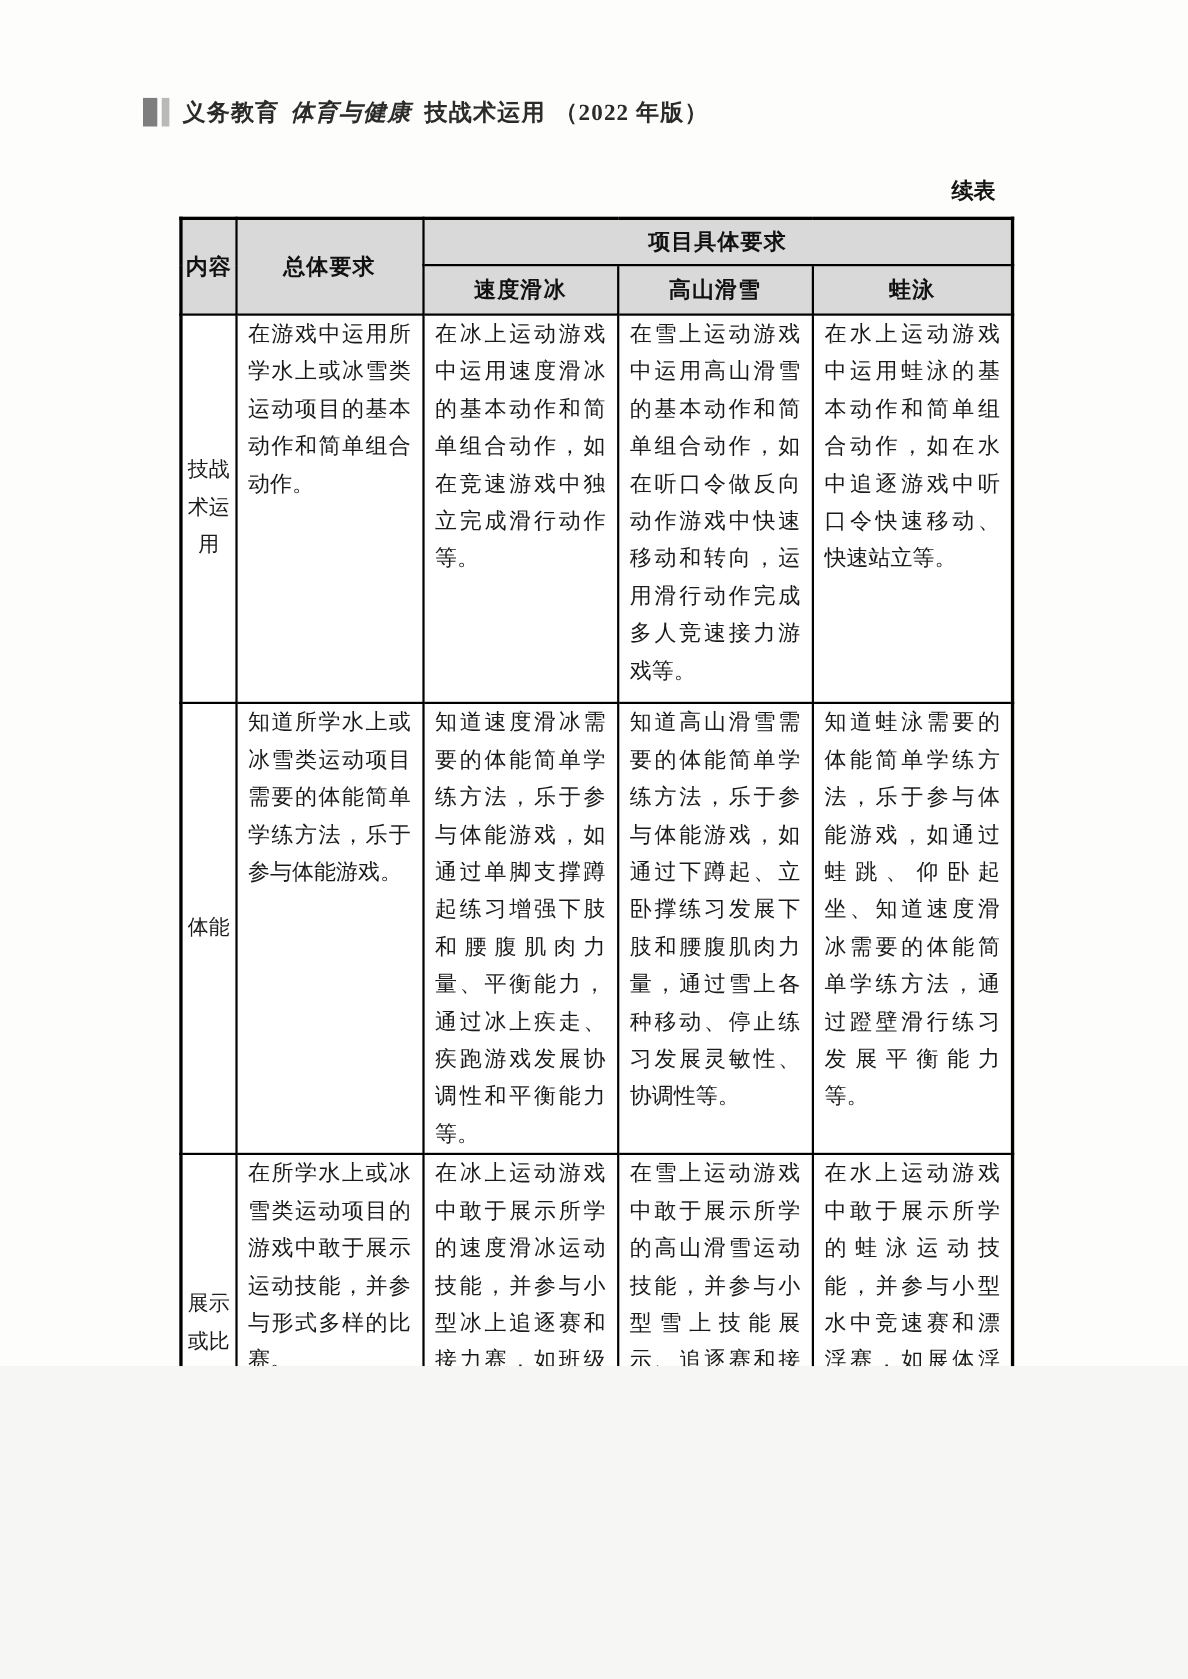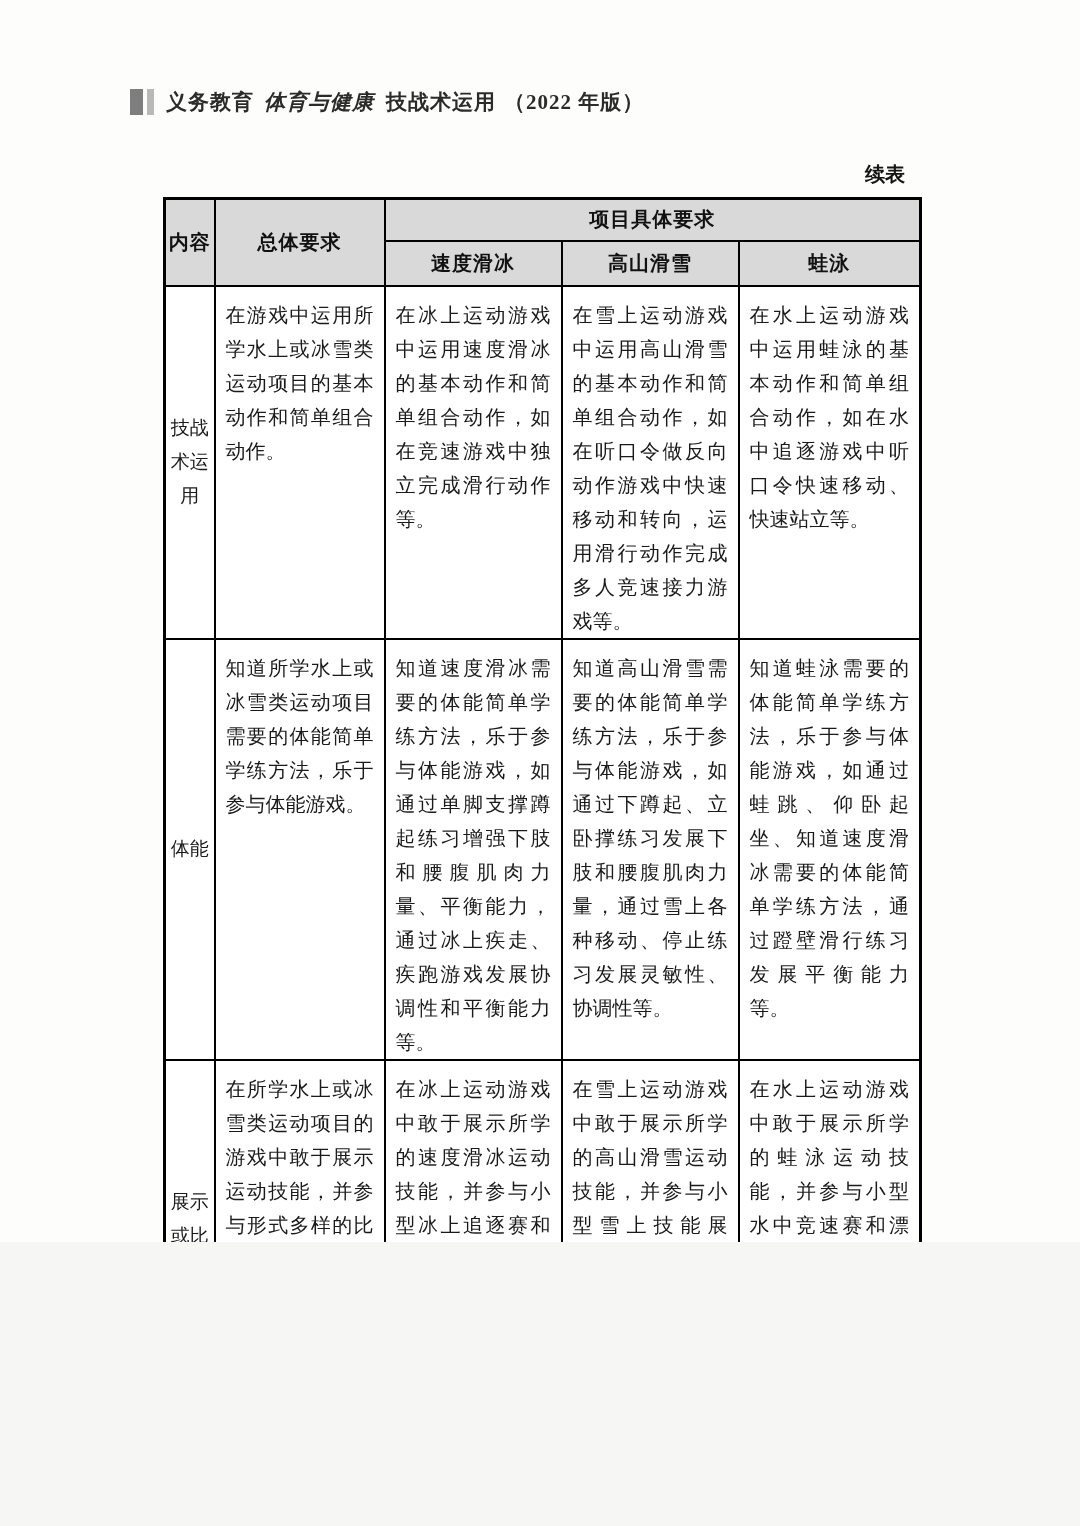--- a/index.html
+++ b/index.html
@@ -41,21 +41,21 @@
   table.std th, table.std td { border:2px solid #000; }
   thead th {
     background:#d9d9d9; font-weight:bold; font-size:20px;
     vertical-align:middle; color:#111;
     letter-spacing:1px;
   }
   tr.head-a { height:42px; }
   tr.head-b { height:45px; }
   td.body-cell {
     vertical-align:top;
-    padding:11px 10px 0 10px;
+    padding:0 10px 0 10px;
     font-size:20px; line-height:34px;
     text-align:justify; text-justify:inter-character;
     color:#1a1a1a;
     background:#fff;
   }
   td.row-label {
     vertical-align:middle; text-align:center;
     font-size:19px; line-height:34px;
     padding:2px; background:#fff; color:#1a1a1a;margin-top:40px;
   }

